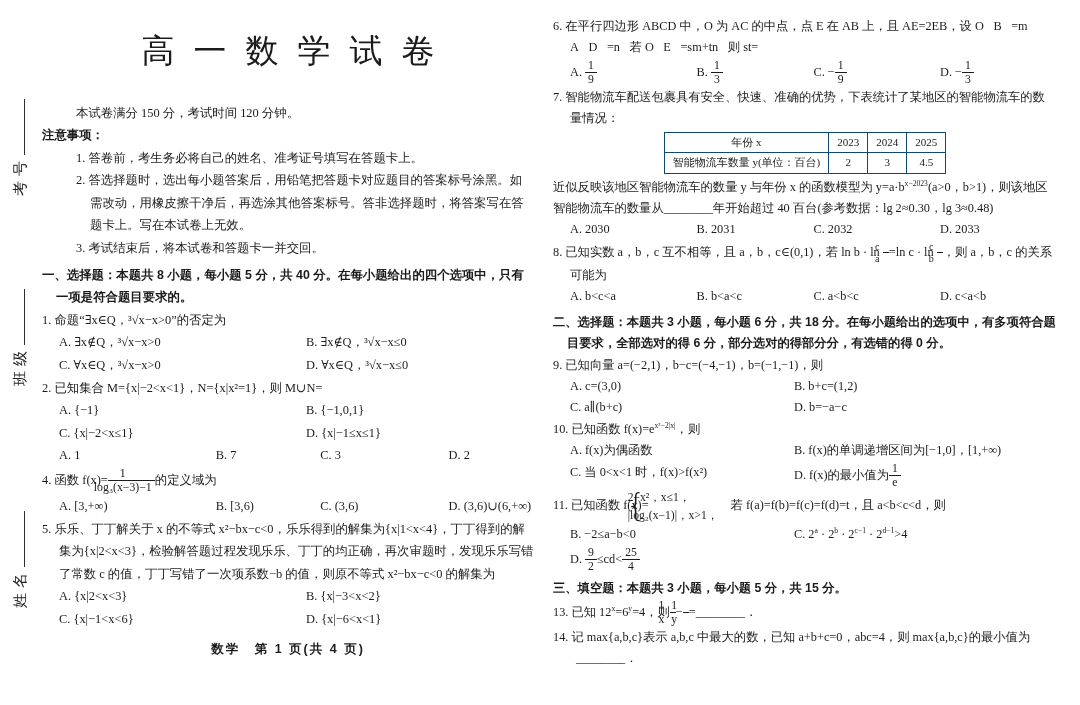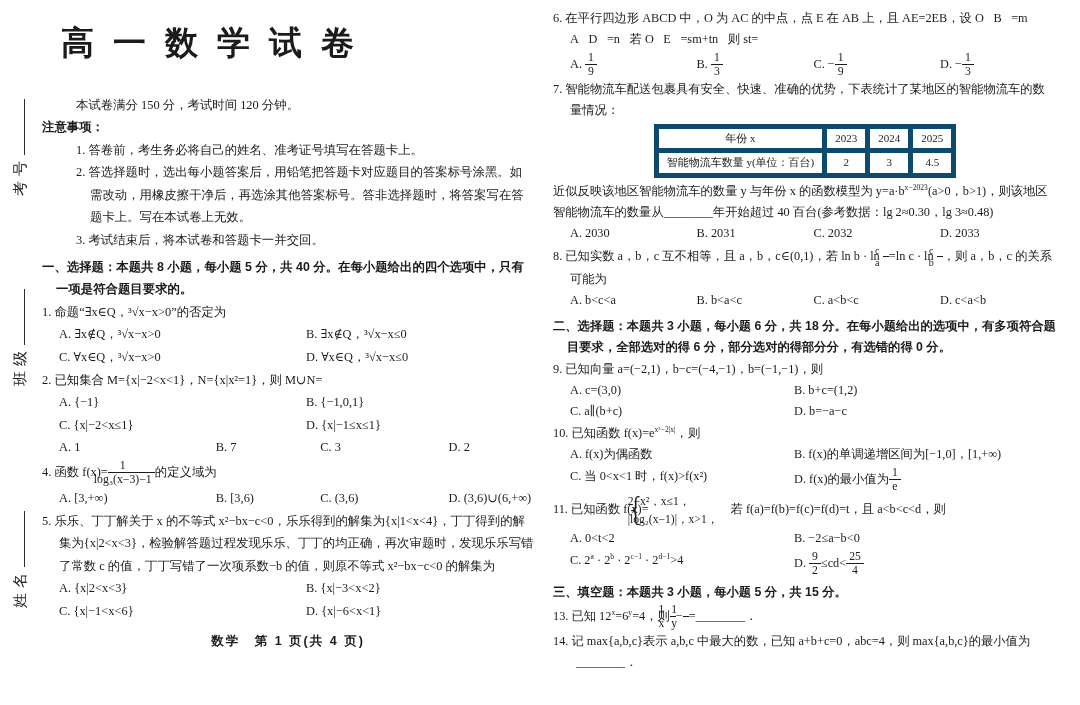--- a/index.html
+++ b/index.html
@@ -3,25 +3,25 @@
 <meta charset="utf-8">
 <style>
   html,body{margin:0;padding:0;background:#e8e8e8;}
   .page{position:relative;width:1080px;height:705px;background:#ffffff;overflow:hidden;
         font-family:"Liberation Serif","DejaVu Serif",serif;color:#1b1b1b;}
   
   .side-strip{position:absolute;left:8px;transform-origin:0 0;transform:rotate(-90deg);
               white-space:nowrap;font-size:15px;letter-spacing:5px;color:#222;}
   .side-fill{display:inline-block;width:56px;height:1.05em;border-bottom:1px solid #2c2c2c;margin-left:1px;}
   
-  .col{position:absolute;top:8px;}
+  .col{position:absolute;top:16px;}
   .col-left{left:42px;width:492px;font-size:12.4px;line-height:1.82;}
   .col-right{left:553px;width:504px;font-size:12.3px;line-height:1.74;}
   
-  .title{font-weight:700;font-size:33px;letter-spacing:19px;padding-left:19px;
+  .title{text-align:center;font-weight:400;font-size:33px;letter-spacing:19px;padding-left:19px;
          margin:16px 0 30px 0;line-height:1.2;}
   .intro{padding-left:34px;}
   .notes-title{font-weight:700;font-family:"Liberation Sans","DejaVu Sans",sans-serif;}
   .note{padding-left:48px;text-indent:-14px;}
   .sec{font-weight:700;font-family:"Liberation Sans","DejaVu Sans",sans-serif;
        padding-left:14px;text-indent:-14px;margin-top:4px;}
   
   .stem{padding-left:17px;text-indent:-17px;}
   .stem.w2{padding-left:23px;text-indent:-23px;}
   .opts{padding-left:17px;display:grid;}
@@ -34,21 +34,21 @@
   sup{font-size:0.62em;}
   .frac{display:inline-block;vertical-align:middle;text-align:center;line-height:1.15;font-size:0.95em;}
   .frac .num{display:block;border-bottom:1px solid #1b1b1b;padding:0 3px;}
   .frac .den{display:block;padding:0 3px;}
   .frac.sm{font-size:0.82em;}
   .cases{display:inline-flex;align-items:flex-start;vertical-align:middle;}
   .brace{font-size:32px;font-weight:300;font-family:"DejaVu Sans",sans-serif;margin-right:2px;line-height:1;}
   .case-rows{display:inline-flex;flex-direction:column;font-size:11.6px;line-height:1.5;text-align:left;}
   
   table.stats{border-collapse:collapse;margin:3px auto;font-size:11px;}
-  table.stats td{border:5px solid #0c4a6e;padding:1px 8px;text-align:center;line-height:1.55;}
+  table.stats td{border:1px solid #0c4a6e;padding:1px 8px;text-align:center;line-height:1.55;}
   
   .footer{text-align:center;font-weight:700;font-family:"Liberation Sans","DejaVu Sans",sans-serif;
           font-size:12.5px;margin-top:8px;letter-spacing:2px;}
 </style>
 </head>
 <body>
 
 <div class="page">
 
   <div class="side-strip" style="top:196px;">
@@ -208,21 +208,20 @@
       <div class="stem w2">
         <span>11. 已知函数 f(x)=</span><span class="cases">
             <span class="brace">{</span>
             <span class="case-rows">
               <span>2−x²，x≤1，</span>
               <span>|log₂(x−1)|，x&gt;1，</span>
             </span>
           </span>　<span>若 f(a)=f(b)=f(c)=f(d)=t，且 a&lt;b&lt;c&lt;d，则</span>
       </div>
       <div class="opts r2">
-        <span class="opt">A. 0&lt;t&lt;2</span>
         <span class="opt">B. −2≤a−b&lt;0</span>
         <span class="opt"><span>C. 2</span><sup>a</sup><span> · 2</span><sup>b</sup><span> · 2</span><sup>c−1</sup><span> · 2</span><sup>d−1</sup><span>&gt;4</span></span>
         <span class="opt"><span>D. </span><span class="frac"><span class="num">9</span><span class="den">2</span></span><span>≤cd&lt;</span><span class="frac"><span class="num">25</span><span class="den">4</span></span></span>
       </div>
     </div>
 
     <div class="sec">三、填空题：本题共 3 小题，每小题 5 分，共 15 分。</div>
 
 
     <div class="q">

